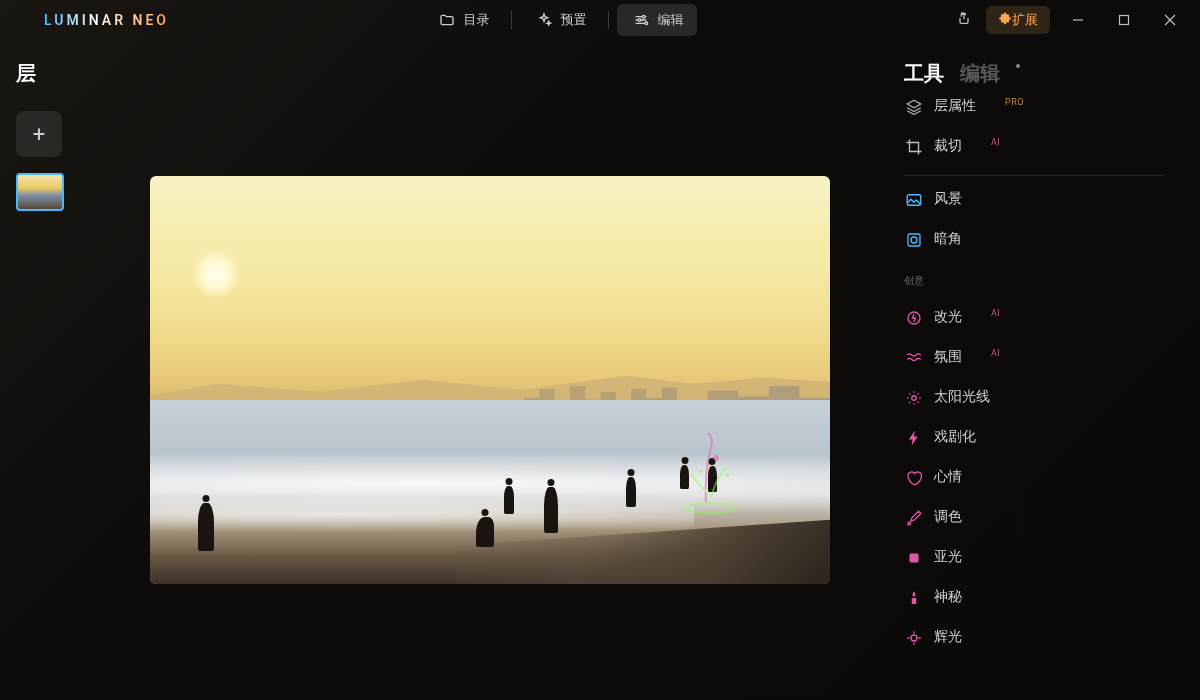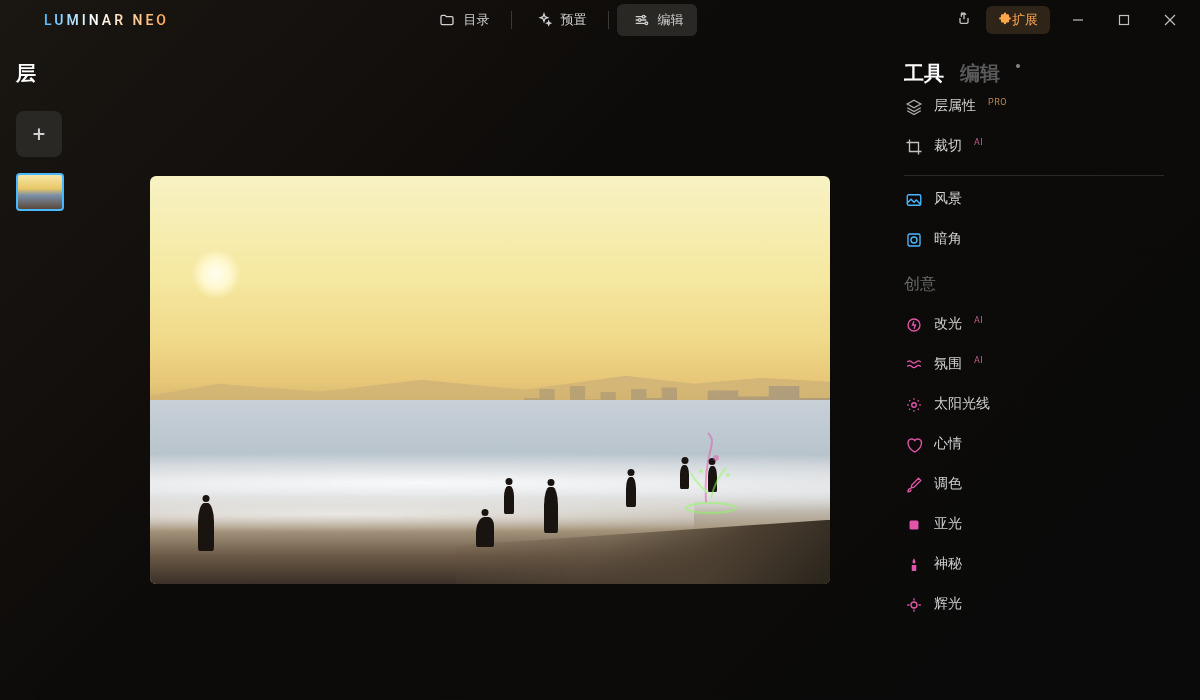--- a/index.html
+++ b/index.html
@@ -40,23 +40,23 @@
 .bottom-item{display:flex;align-items:center;gap:8px;cursor:pointer;}
 .right-panel{width:320px;padding:20px 36px 0 24px;flex-shrink:0;overflow:hidden;}
 .right-tabs{display:flex;align-items:baseline;gap:16px;}
 .right-tab{font-size:20px;font-weight:600;color:#5a5a5a;cursor:pointer;}
 .right-tab.active{color:#fff;}
 .dot{width:4px;height:4px;border-radius:50%;background:#888;align-self:flex-start;margin-top:4px;}
 .tool-list{display:flex;flex-direction:column;}
 .tool{display:flex;align-items:flex-start;gap:10px;padding:10px 0;cursor:pointer;}
 .tool-icon{width:20px;height:20px;display:flex;align-items:center;justify-content:center;flex-shrink:0;}
 .tool-label{font-size:14px;color:#d0d0d0;}
-.badge{font-size:9px;color:#b88850;letter-spacing:0.5px;margin-left:2px;}
+.badge{font-size:9px;color:#b88850;letter-spacing:0.5px;margin-left:19px;}
 .badge.ai{color:#c85a8a;}
-.cat-label{font-size:16px;color:#6a6a6a;padding:14px 0 10px;}
+.cat-label{font-size:10px;color:#6a6a6a;padding:14px 0 10px;}
 .divider{height:1px;background:#2a2824;margin:8px 0 4px;}
 </style>
 </head>
 <body>
 
 <div class="app">
   <div class="titlebar">
     <div class="logo">LUMINAR NEO</div>
     <div class="tabs-center">
       <div class="tab-btn">
@@ -228,20 +228,28 @@
           <span class="tool-icon">
               <svg viewBox="0 0 24 24" width="18" height="18" fill="none" stroke="#e055aa" stroke-width="1.8">
                 <circle cx="12" cy="12" r="3"></circle>
                 <path d="M12 3v2M12 19v2M3 12h2M19 12h2M5.6 5.6l1.4 1.4M17 17l1.4 1.4M5.6 18.4L7 17M17 7l1.4-1.4"></path>
               </svg>
             </span>
           <span class="tool-label">太阳光线</span>
         </div>
         <div class="tool">
           <span class="tool-icon">
+              <svg viewBox="0 0 24 24" width="18" height="18" fill="#e055aa">
+                <path d="M13 2L5 14h5l-1 8 8-12h-5l1-8z"></path>
+              </svg>
+            </span>
+          <span class="tool-label">戏剧化</span>
+        </div>
+        <div class="tool">
+          <span class="tool-icon">
               <svg viewBox="0 0 24 24" width="18" height="18" fill="none" stroke="#e055aa" stroke-width="1.8">
                 <path d="M12 21s-8-5-8-12a5 5 0 019-3 5 5 0 019 3c0 7-8 12-8 12z"></path>
               </svg>
             </span>
           <span class="tool-label">心情</span>
         </div>
         <div class="tool">
           <span class="tool-icon">
               <svg viewBox="0 0 24 24" width="18" height="18" fill="none" stroke="#e055aa" stroke-width="1.8">
                 <path d="M18 3l3 3-9 9-4 1 1-4 9-9zM7 17c-2 0-3 2-3 4 2 0 4-1 4-3"></path>

